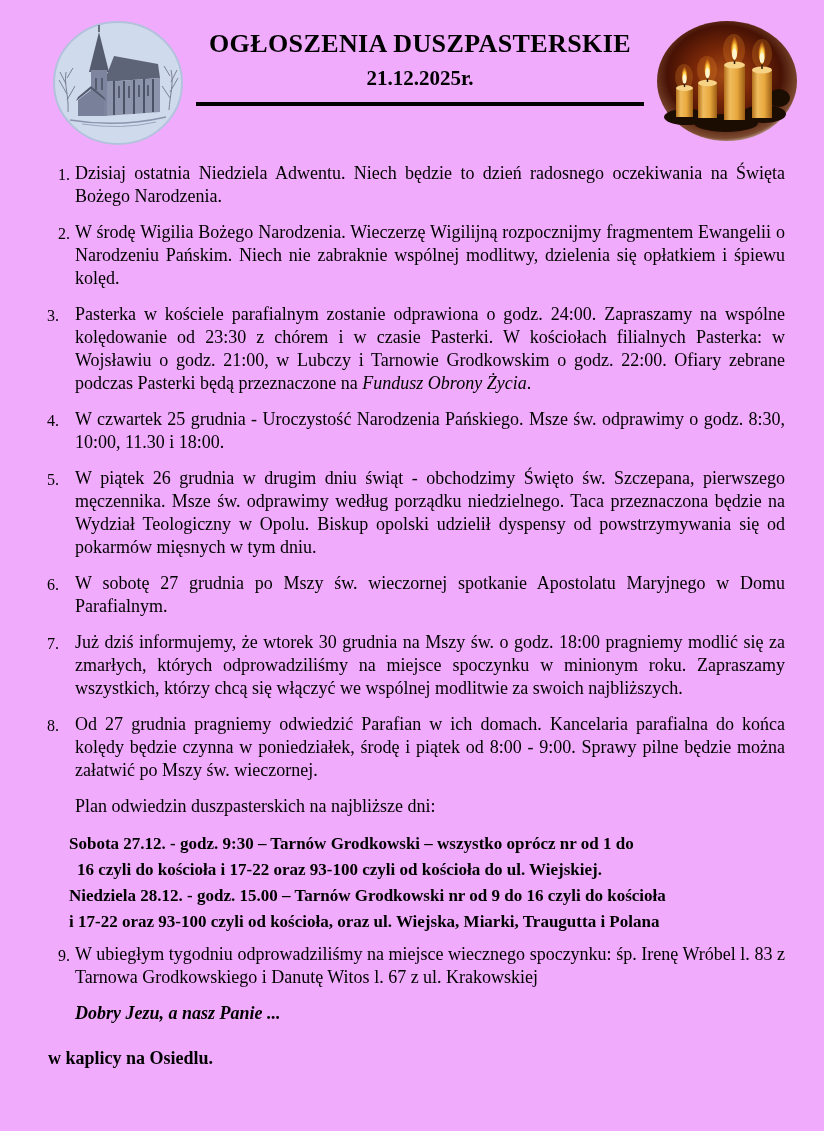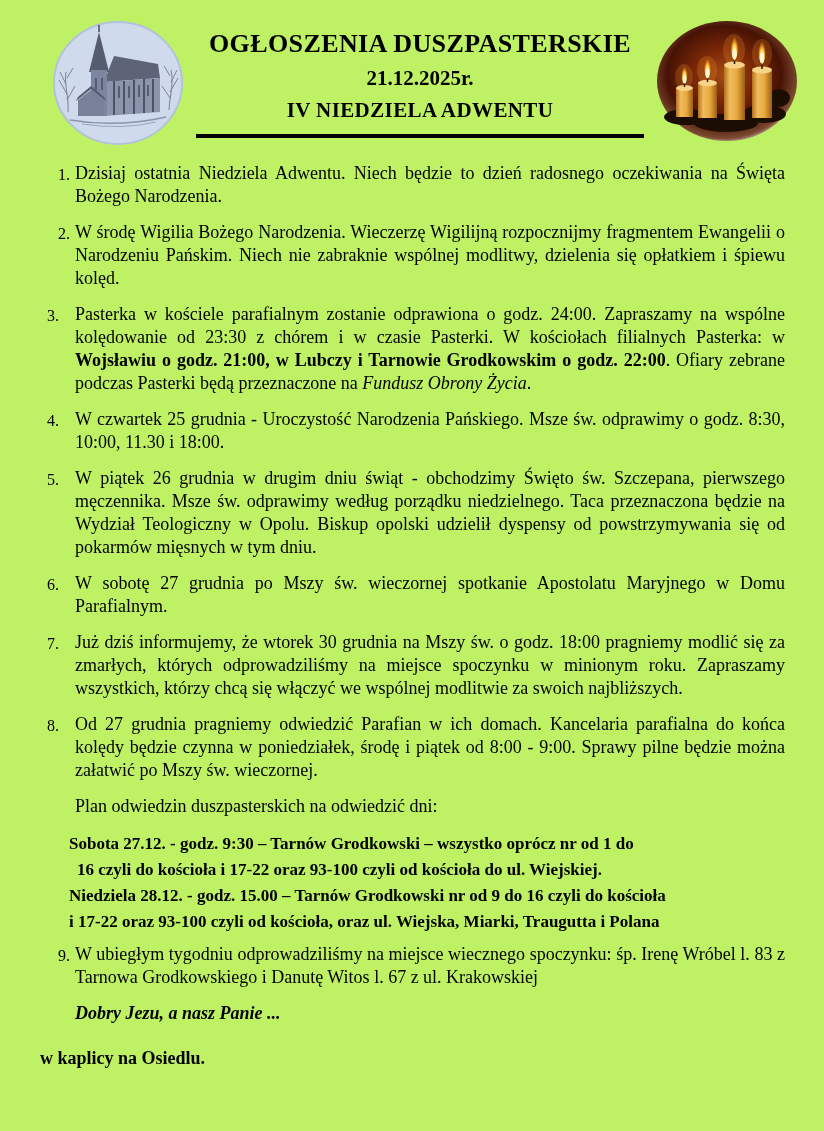--- a/index.html
+++ b/index.html
@@ -1,43 +1,43 @@
 <!DOCTYPE html>
 <html lang="pl"><head>
 <meta charset="utf-8">
 <style>
   html,body{margin:0;padding:0;background:#ffffff;}
   .page{
-    position:relative;width:824px;height:1131px;background:#bef264;
+    position:relative;width:824px;height:1131px;background:#f0abfc;
     font-family:"Liberation Serif","DejaVu Serif",serif;color:#000;overflow:hidden;
   }
   
   .header{display:flex;align-items:flex-start;padding:20px 26px 0 52px;}
   .oval{flex:0 0 auto;}
   .header-center{flex:1;text-align:center;padding-top:9px;}
   .title{font-size:26px;font-weight:bold;letter-spacing:.4px;}
   .hdate{font-size:21px;font-weight:bold;margin-top:7px;}
   .hsub{font-size:21px;font-weight:bold;margin-top:7px;letter-spacing:.4px;}
   .divider{width:448px;height:4px;background:#000;margin:11px auto 0;}
   
   .content{padding:12px 39px 0 47px;font-size:18px;line-height:23px;}
   .item{display:flex;margin-bottom:13px;}
   .num{flex:0 0 28px;width:28px;box-sizing:border-box;font-size:16px;padding-top:1px;}
   .num.indent{padding-left:11px;}
   .itext{flex:1;text-align:justify;}
-  .s-b{font-weight:bold;}
+  .s-b{font-weight:normal;}
   .s-i{font-style:italic;margin-top:48px;}
   .plan{margin:13px 0 13px 28px;}
   .schedule{margin:0 0 8px 22px;font-weight:bold;font-size:17px;line-height:26px;}
   .sched-line{white-space:nowrap;}
   .sched-indent{padding-left:8px;}
   .prayer{margin:3px 0 0 28px;font-style:italic;font-weight:bold;}
   .footer{margin:20px 0 0 -7px;font-weight:bold;line-height:27px;}
   .footer .l1{text-align:justify;text-align-last:justify;}
-  .footer .l2{text-align:left;}
+  .footer .l2{text-align:left;margin-left:8px;}
 </style>
 </head>
 <body>
 
 <div class="page">
 
   <div class="header">
 
     <div class="oval">
       <svg width="132" height="126" viewBox="0 0 132 126">
@@ -82,21 +82,20 @@
         <polygon points="24,81 39,69 54,81 52,77 39,66 26,77" fill="#565c70"></polygon>
 
         <path d="M18,100 Q66,108 114,97" stroke="#8a94ad" stroke-width="1.5" fill="none"></path>
         <path d="M30,104 Q70,110 104,102" stroke="#9aa5bd" stroke-width="1" fill="none"></path>
       </svg>
     </div>
 
     <div class="header-center">
       <div class="title">OGŁOSZENIA DUSZPASTERSKIE</div>
       <div class="hdate">21.12.2025r.</div>
-      <div class="hsub">IV NIEDZIELA ADWENTU</div>
       <div class="divider"></div>
     </div>
 
     <div class="oval">
       <svg width="142" height="122" viewBox="0 0 142 122">
         <defs>
           <radialGradient id="cbg" cx="48%" cy="45%" r="60%">
             <stop offset="0%" stop-color="#a34a14"></stop>
             <stop offset="35%" stop-color="#7a2808"></stop>
             <stop offset="68%" stop-color="#471204"></stop>
@@ -190,21 +189,21 @@
         <div class="item">
           <span class="num">7.</span>
           <div class="itext"><span class="s-n">Już dziś informujemy, że wtorek 30 grudnia na Mszy św. o godz. 18:00 pragniemy modlić się za zmarłych, których odprowadziliśmy na miejsce spoczynku w minionym roku. Zapraszamy wszystkich, którzy chcą się włączyć we wspólnej modlitwie za swoich najbliższych.</span></div>
         </div>
         <div class="item">
           <span class="num">8.</span>
           <div class="itext"><span class="s-n">Od 27 grudnia pragniemy odwiedzić Parafian w ich domach. Kancelaria parafialna do końca kolędy będzie czynna w poniedziałek, środę i piątek od 8:00 - 9:00. Sprawy pilne będzie można załatwić po Mszy św. wieczornej.</span></div>
         </div>
       </div>
 
-    <div class="plan">Plan odwiedzin duszpasterskich na odwiedzić dni:</div>
+    <div class="plan">Plan odwiedzin duszpasterskich na najbliższe dni:</div>
 
     <div class="schedule">
       <div class="sched-line">Sobota 27.12. - godz. 9:30 – Tarnów Grodkowski – wszystko oprócz nr od 1 do</div>
       <div class="sched-line sched-indent">16 czyli do kościoła i 17-22 oraz 93-100 czyli od kościoła do ul. Wiejskiej.</div>
       <div class="sched-line">Niedziela 28.12. - godz. 15.00 – Tarnów Grodkowski nr od 9 do 16 czyli do kościoła</div>
       <div class="sched-line">i 17-22 oraz 93-100 czyli od kościoła, oraz ul. Wiejska, Miarki, Traugutta i Polana</div>
     </div>
 
     <div>
         <div class="item">

